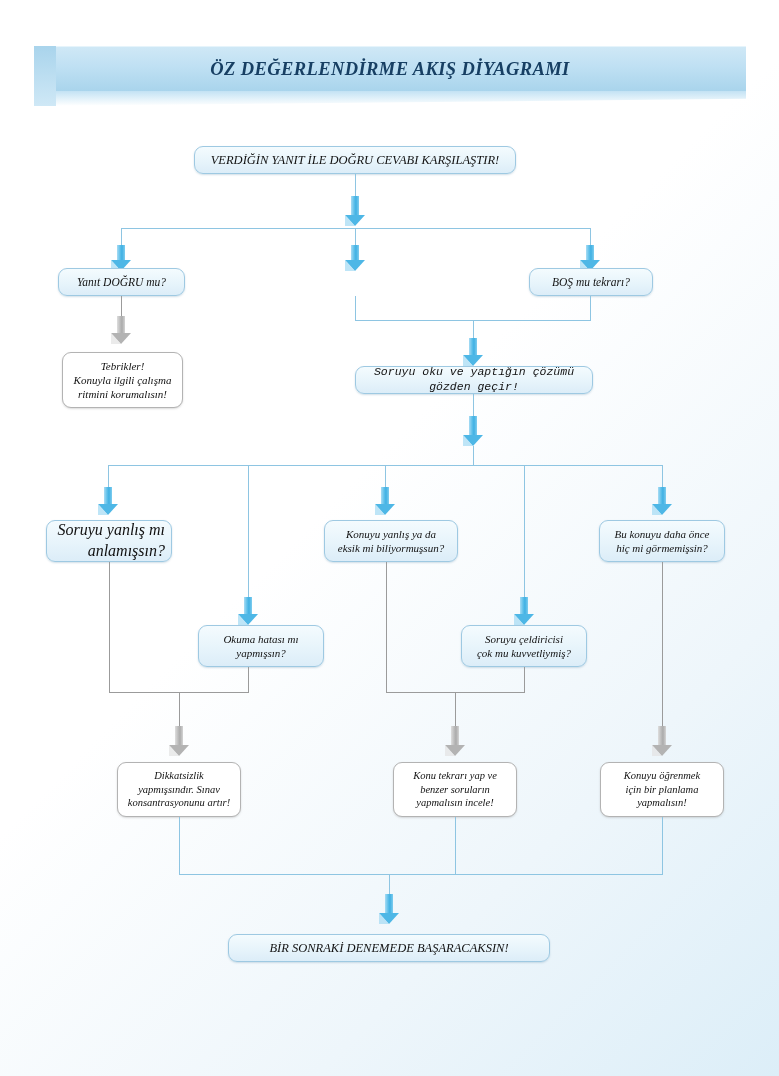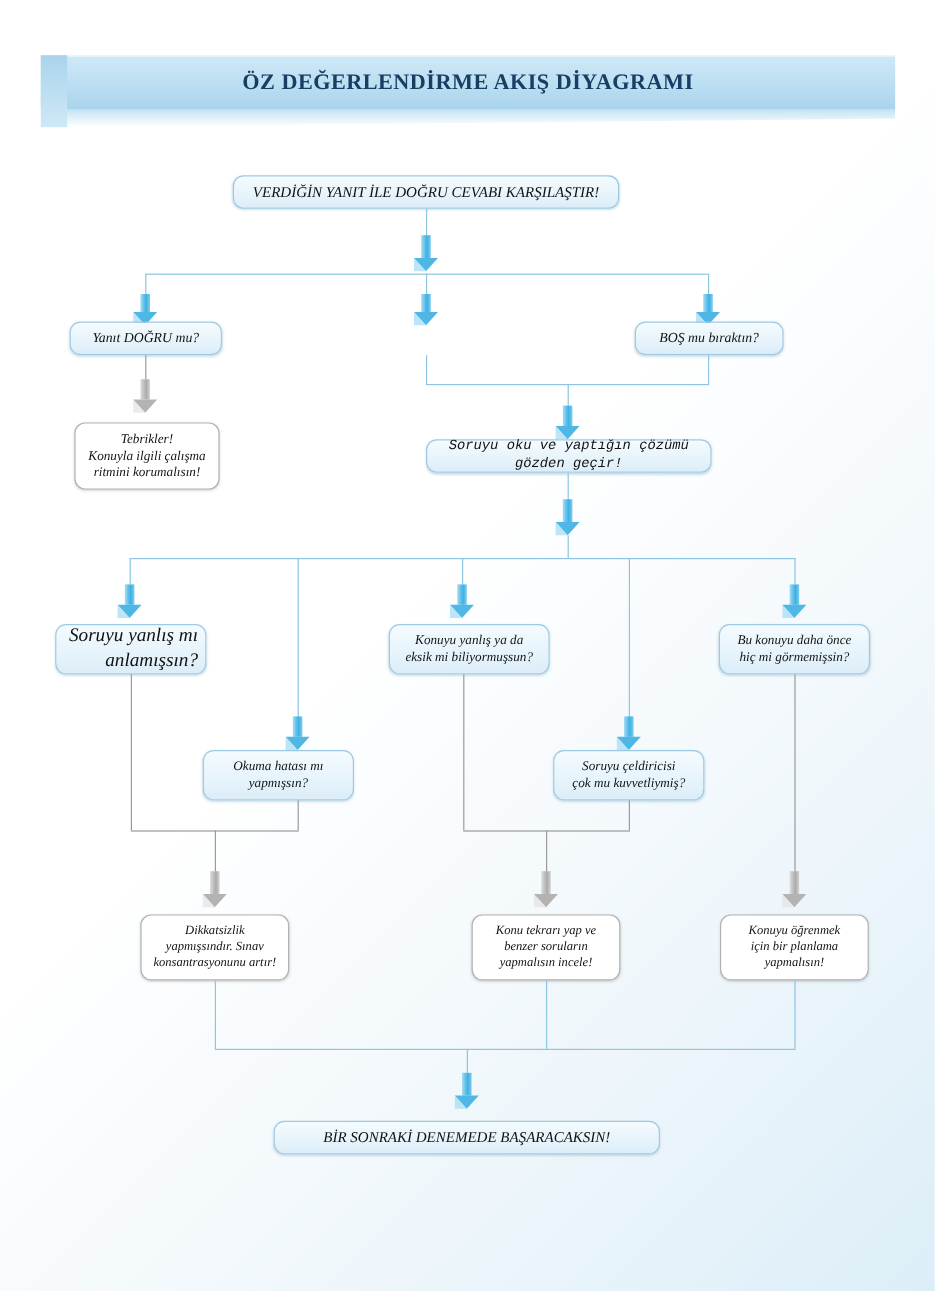--- a/index.html
+++ b/index.html
@@ -21,21 +21,21 @@
   .banner-skirt{
     position:absolute;left:34px;top:90px;width:712px;height:16px;
     background:linear-gradient(180deg,#bfe0f3 0%,#e3f2fa 55%,#ffffff 100%);
     clip-path:polygon(0 0,100% 0,100% 55%,0 100%);
   }
   .banner-tab{
     position:absolute;left:34px;top:46px;width:22px;height:60px;
     background:linear-gradient(180deg,#a9d4ec 0%,#cfe8f6 100%);
   }
   .banner h1{
-    margin:0;font-size:18.5px;font-weight:bold;
+    margin:0;font-size:18.5px;font-weight:bold;font-style:italic;
     color:#173f63;letter-spacing:.4px;font-family:"Liberation Serif",serif;
     position:relative;z-index:3;
   }
 
   
   .node{
     position:absolute;box-sizing:border-box;
     border-radius:9px;
     display:flex;align-items:center;justify-content:center;
     text-align:center;font-style:italic;
@@ -142,21 +142,21 @@
   <div class="arrow blue" style="left:580px;top:245px;width:20px;height:26px;">
     <div class="shaft" style="width:8px;height:15px;top:0;"></div>
     <div class="head" style="top:15px;"></div>
     <div class="head-ov" style="top:15px;"></div>
   </div>
 
   <div class="node blue" style="left:58px;top:268px;width:127px;height:28px;font-size:11.5px;">
     <span>Yanıt DOĞRU mu?</span>
   </div>
   <div class="node blue" style="left:529px;top:268px;width:124px;height:28px;font-size:11.5px;">
-    <span>BOŞ mu bıraktın?</span>
+    <span>BOŞ mu tekrarı?</span>
   </div>
 
   <div class="ln v gray" style="left:121px;top:296px;height:20px;"></div>
   <div class="arrow gray" style="left:111px;top:316px;width:20px;height:28px;">
     <div class="shaft" style="width:8px;height:17px;top:0;"></div>
     <div class="head" style="top:17px;"></div>
     <div class="head-ov" style="top:17px;"></div>
   </div>
 
   <div class="ln v" style="left:355px;top:296px;height:24px;"></div>
@@ -227,21 +227,21 @@
   </div>
   <div class="node blue" style="left:324px;top:520px;width:134px;height:42px;font-size:11px;flex-direction:column;">
     <span>Konuyu yanlış ya da</span>
     <span>eksik mi biliyormuşsun?</span>
   </div>
   <div class="node blue" style="left:599px;top:520px;width:126px;height:42px;font-size:11px;flex-direction:column;">
     <span>Bu konuyu daha önce</span>
     <span>hiç mi görmemişsin?</span>
   </div>
 
-  <div class="node blue" style="left:169px;top:625px;width:126px;height:42px;font-size:11px;flex-direction:column;text-align:center;">
+  <div class="node blue" style="left:198px;top:625px;width:126px;height:42px;font-size:11px;flex-direction:column;text-align:center;">
     <span>Okuma hatası mı</span>
     <span>yapmışsın?</span>
   </div>
   <div class="node blue" style="left:461px;top:625px;width:126px;height:42px;font-size:11px;flex-direction:column;">
     <span>Soruyu çeldiricisi</span>
     <span>çok mu kuvvetliymiş?</span>
   </div>
 
   <div class="ln v gray" style="left:109px;top:562px;height:130px;"></div>
   <div class="ln v gray" style="left:248px;top:667px;height:25px;"></div>

